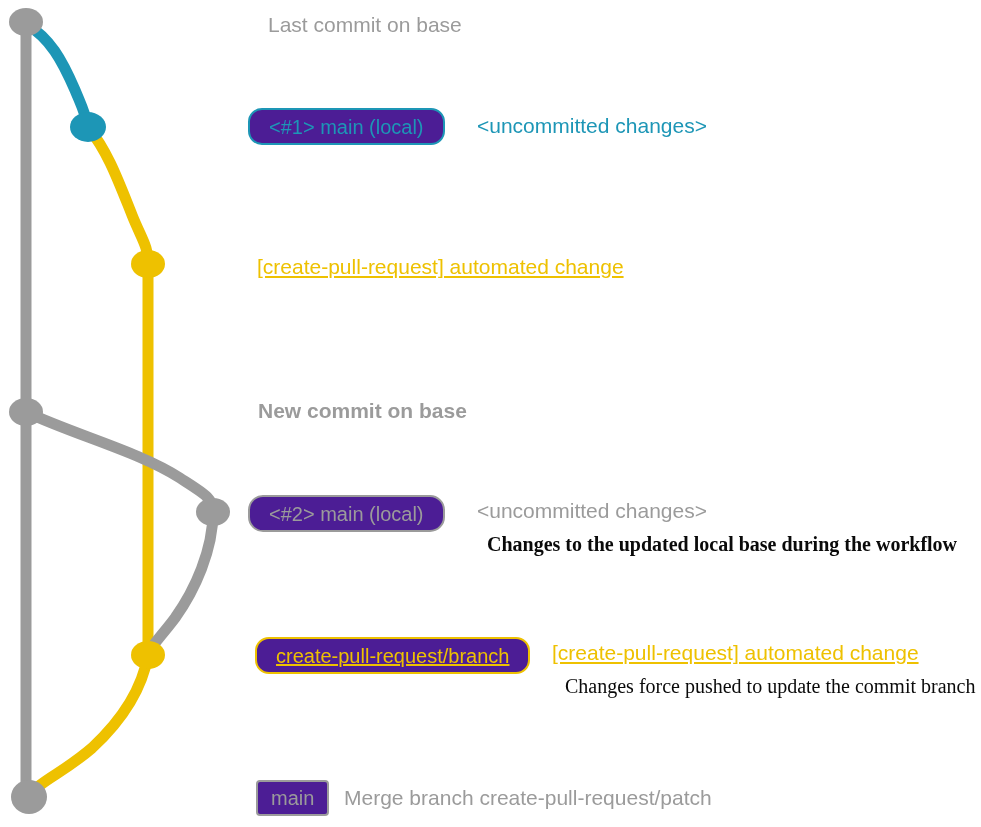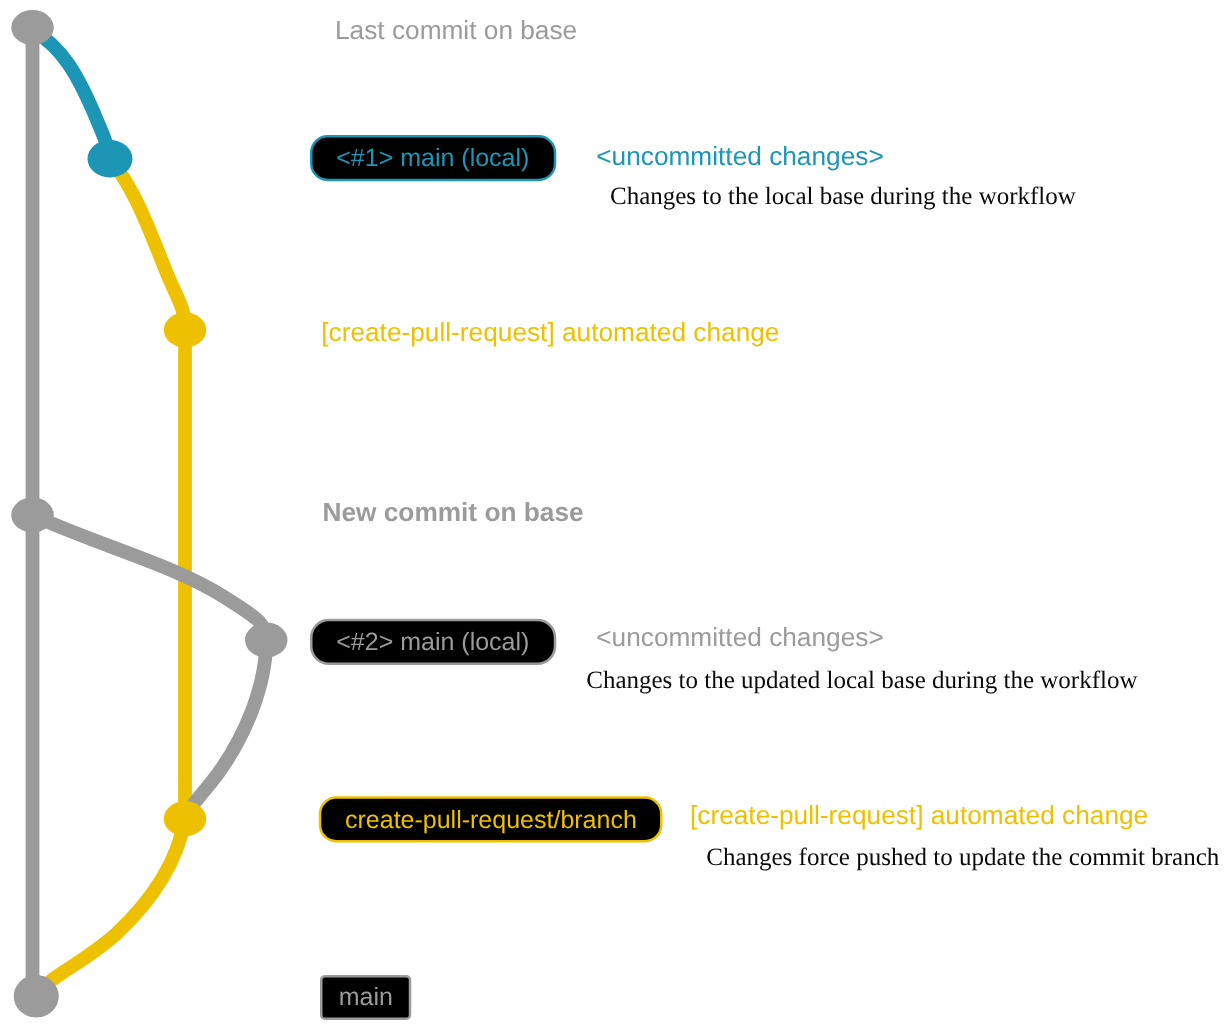--- a/index.html
+++ b/index.html
@@ -18,39 +18,39 @@
   .dot.gray{fill:var(--gray);}
   .dot.blue{fill:var(--blue);}
   .dot.yellow{fill:var(--yellow);}
   .lbl{
     position:absolute;
     font-size:21px;line-height:28px;
     white-space:nowrap;
   }
   .c-gray{color:var(--gray);}
   .c-blue{color:var(--blue);}
-  .c-yellow{color:var(--yellow);}
+  .c-yellow{color:var(--yellow);text-decoration:underline;}
   .serif{
     position:absolute;
     font-family:"Liberation Serif",serif;
     font-size:20px;line-height:27px;
     color:var(--ink);
     white-space:nowrap;
   }
   .badge{
     position:absolute;
     display:flex;align-items:center;justify-content:center;
     box-sizing:border-box;
     height:37px;
     padding:0 19px;
     border:2px solid currentColor;
     border-radius:14px;
     font-size:20px;line-height:1;
     white-space:nowrap;
-    background:#000000;
+    background:#4c1d95;
   }
   .badge.small{height:36px;padding:0 13px;border-radius:4px;}
 </style>
 </head>
 <body>
 
 <div class="canvas">
 
   <svg class="graph" width="260" height="827" viewBox="0 0 260 827">
     <path class="st gray" d="M26 22 L26 797"></path>
@@ -66,35 +66,35 @@
     <ellipse class="dot yellow" cx="148" cy="655" rx="17" ry="14"></ellipse>
     <ellipse class="dot gray" cx="29" cy="797" rx="18" ry="17"></ellipse>
   </svg>
 
   <div class="lbl c-gray" style="left:258px;top:11px;margin-left:10px;">Last commit on base</div>
 
   <div class="badge c-blue" style="left:248px;top:108px;">&lt;#1&gt; main (local)</div>
 
   <div class="lbl c-blue" style="left:477px;top:112px;">&lt;uncommitted changes&gt;</div>
 
-  <div class="serif" style="left:488px;top:144px;">Changes to the local base during the workflow</div>
 
   <div class="lbl c-yellow" style="left:257px;top:253px;">[create-pull-request] automated change</div>
 
 
   <div class="lbl c-gray" style="left:258px;top:397px;font-weight:bold;">New commit on base</div>
 
   <div class="badge c-gray" style="left:248px;top:495px;border-radius:15px;">&lt;#2&gt; main (local)</div>
 
   <div class="lbl c-gray" style="left:477px;top:497px;">&lt;uncommitted changes&gt;</div>
 
-  <div class="serif" style="left:469px;top:531px;">Changes to the updated local base during the workflow</div>
+  <div class="serif" style="left:487px;top:531px;font-weight:bold;">Changes to the updated local base during the workflow</div>
 
   <div class="badge c-yellow" style="left:255px;top:637px;">create-pull-request/branch</div>
 
   <div class="lbl c-yellow" style="left:552px;top:639px;">[create-pull-request] automated change</div>
 
   <div class="serif" style="left:565px;top:673px;">Changes force pushed to update the commit branch</div>
 
   <div class="badge small c-gray" style="left:256px;top:780px;">main</div>
 
+  <div class="lbl c-gray" style="left:344px;top:784px;">Merge branch create-pull-request/patch</div>
 
 </div>
 
 </body></html>

